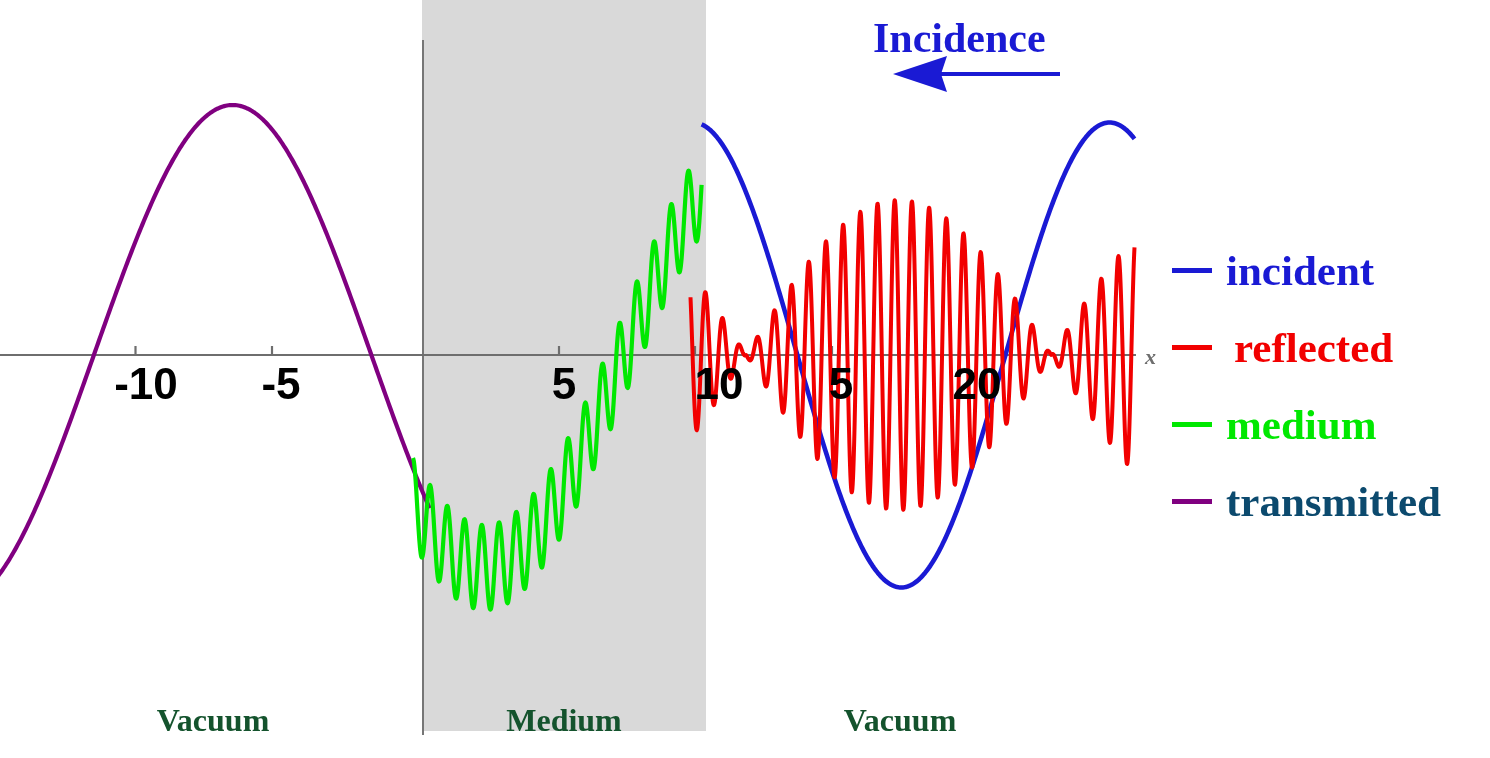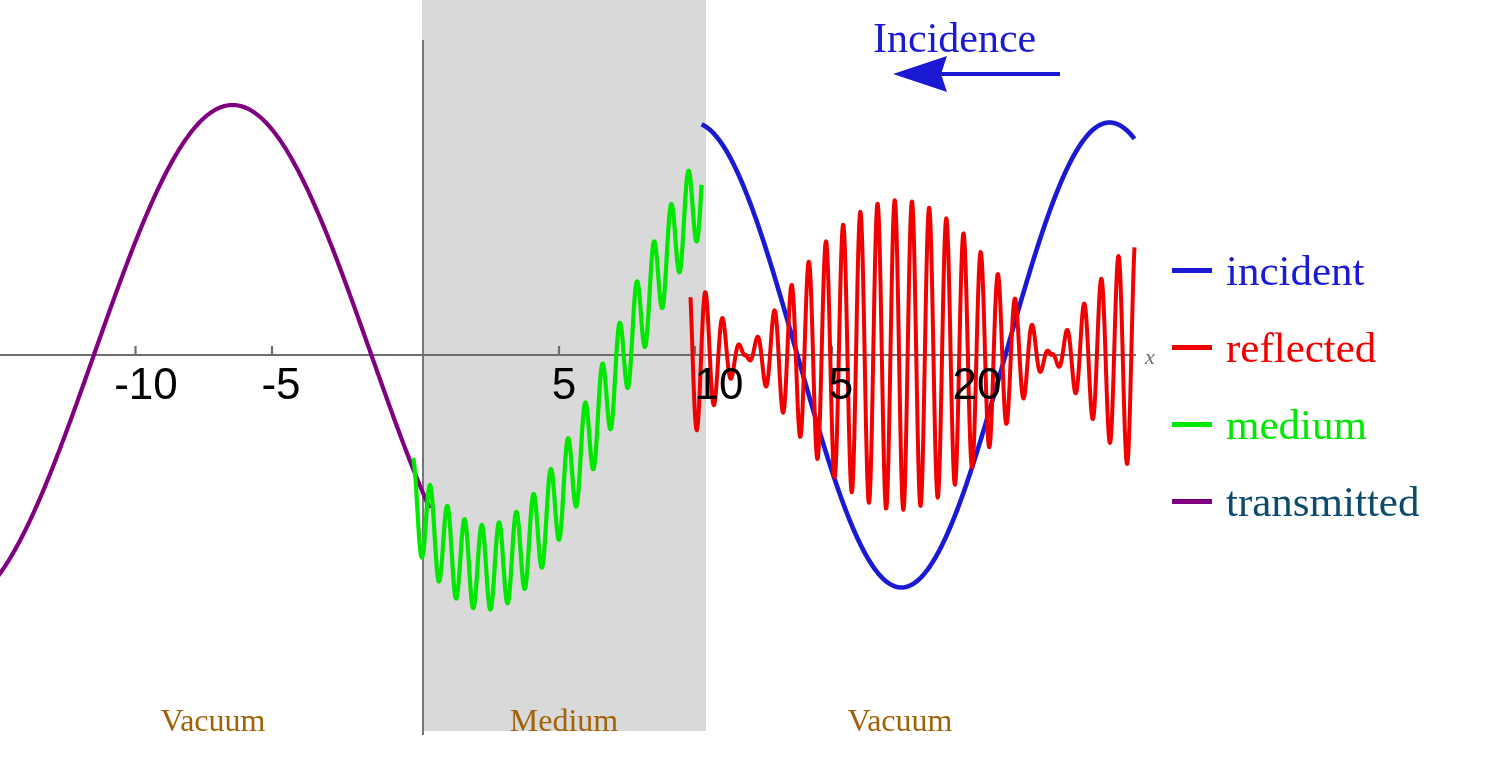--- a/index.html
+++ b/index.html
@@ -9,20 +9,21 @@
   }
   body {
     font-family: "Liberation Serif", serif;
   }
   #stage {
     position: relative;
     width: 1490px;
     height: 758px;
     background: #ffffff;
     overflow: hidden;
+    font-weight: bold;
   }
   .medium-band {
     position: absolute;
     left: 422px;
     top: 0px;
     width: 284px;
     height: 731px;
     background: #d9d9d9;
   }
   .divider-line {
@@ -51,21 +52,21 @@
     position: absolute;
     font-family: "Liberation Serif", serif;
     font-style: italic;
     font-size: 22px;
     color: #6e6e6e;
   }
   .region-label {
     position: absolute;
     font-family: "Liberation Serif", serif;
     font-size: 32px;
-    color: #a16207;
+    color: #14532d;
     transform: translateX(-50%);
     white-space: nowrap;
   }
   .incidence-label {
     position: absolute;
     font-family: "Liberation Serif", serif;
     font-size: 42px;
     color: #1a1ad4;
     white-space: nowrap;
     left: 873px;
@@ -140,21 +141,21 @@
   <div class="region-label" style="left:564px; top:702px;">Medium</div>
   <div class="region-label" style="left:900px; top:702px;">Vacuum</div>
 
   <div class="legend">
     <div class="legend-row">
       <span class="legend-swatch" style="background:#1a1ad4;"></span>
       <span class="legend-text" style="color:#1a1ad4;">incident</span>
     </div>
     <div class="legend-row">
       <span class="legend-swatch" style="background:#f20000;"></span>
-      <span class="legend-text" style="color:#f20000;">reflected</span>
+      <span class="legend-text" style="color:#f20000;margin-left:8px;">reflected</span>
     </div>
     <div class="legend-row">
       <span class="legend-swatch" style="background:#00e800;"></span>
       <span class="legend-text" style="color:#00e800;">medium</span>
     </div>
     <div class="legend-row">
       <span class="legend-swatch" style="background:#800080;"></span>
       <span class="legend-text" style="color:#0c4a6e;">transmitted</span>
     </div>
   </div>

